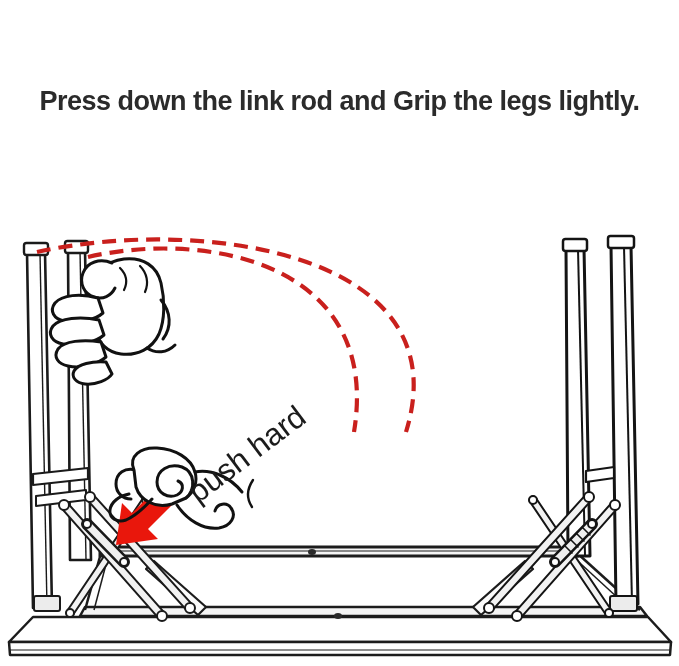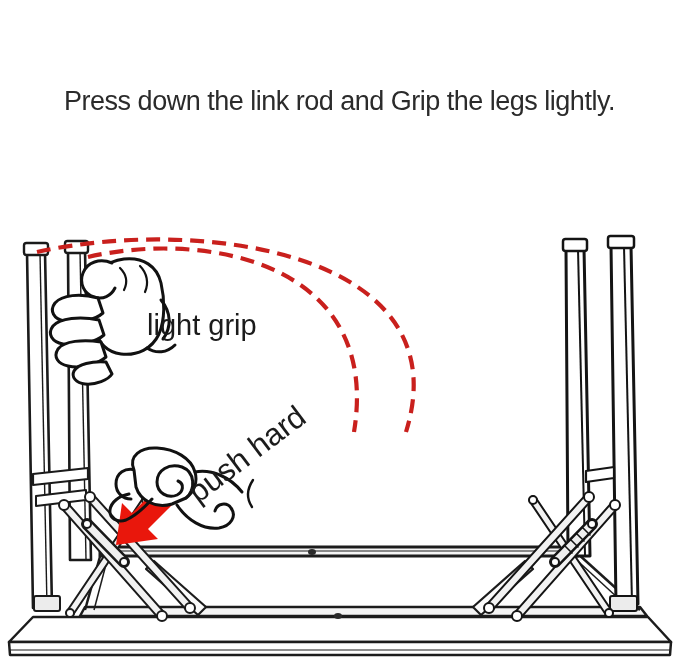--- a/index.html
+++ b/index.html
@@ -2,21 +2,21 @@
 <html><head>
 <meta charset="utf-8">
 <style>
   html,body{margin:0;padding:0;background:#fff;}
   .canvas{
     position:relative;width:679px;height:666px;background:#ffffff;
     overflow:hidden;font-family:"Liberation Sans",sans-serif;
   }
   .title{
     position:absolute;left:0;top:86px;width:679px;text-align:center;
-    font-size:27px;letter-spacing:-0.5px;color:#2b2b2b;white-space:nowrap;
+    font-size:27px;letter-spacing:-0.5px;color:#2b2b2b;white-space:nowrap;font-weight:bold;
   }
   .diagram-svg{position:absolute;left:0;top:0;}
   .label-grip{
     position:absolute;left:147px;top:309px;font-size:29px;color:#1b1b1b;
     white-space:nowrap;
   }
   .label-push{
     position:absolute;left:192px;top:478px;font-size:31px;color:#1b1b1b;
     white-space:nowrap;transform:rotate(-37deg);transform-origin:0 50%;
   }
@@ -170,17 +170,16 @@
                C 111 502 119 496 129 494" fill="none"></path>
 
       <path d="M 177 505 C 187 520 203 530 219 528 C 231 526 237 516 231 508
                C 227 502 217 503 215 511" fill="none"></path>
       <path d="M 195 472 C 212 469 230 477 242 492" fill="none"></path>
 
       <path d="M 253 480 C 247 489 246 498 252 507" fill="none" stroke-width="2.4"></path>
     </g>
   </svg>
 
-  <div class="label-grip">light grip</div>
 
   <div class="label-push">push hard</div>
 
 </div>
 
 </body></html>

